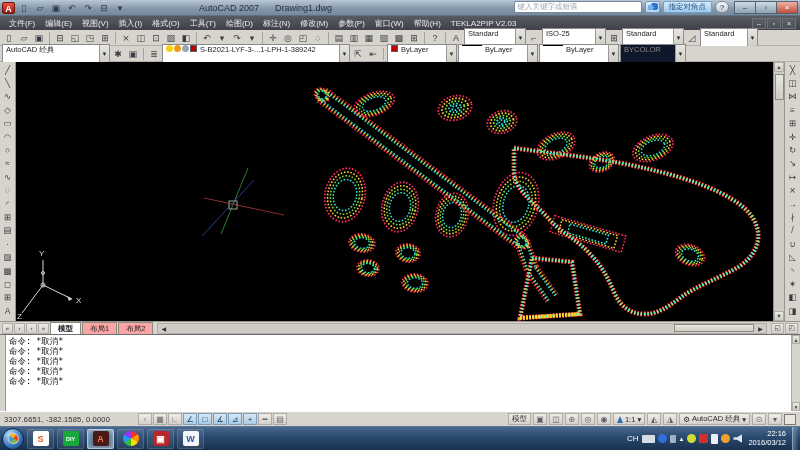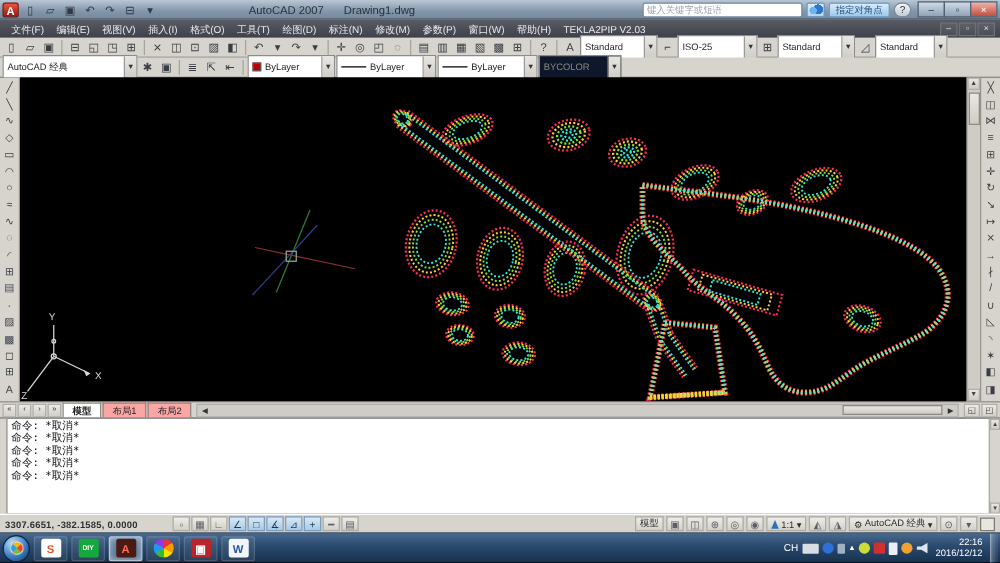--- a/index.html
+++ b/index.html
@@ -5,40 +5,40 @@
 *{margin:0;padding:0;box-sizing:border-box;}
 html,body{width:800px;height:450px;overflow:hidden;}
 body{font-family:"Liberation Sans",sans-serif;background:#000;}
 .screen{width:800px;height:450px;display:flex;flex-direction:column;}
 
 
 .titlebar{height:16px;display:flex;align-items:center;background:linear-gradient(#b9c7d6,#8296aa 60%,#76899d);padding:0 2px;gap:2px;border-bottom:1px solid #5f7082;}
 .logo{width:13px;height:12px;background:linear-gradient(#ef5340,#8f1d10);color:#fff;font-weight:bold;font-size:9px;line-height:12px;text-align:center;border-radius:2px;border:1px solid #6e150b;}
 .qat-btn{width:14px;height:13px;font-size:9px;color:#2f3a46;display:flex;align-items:center;justify-content:center;}
 .title-text{font-size:9px;color:#27313c;margin-left:70px;display:flex;gap:16px;white-space:nowrap;}
-.ic-right{margin-left:auto;display:flex;align-items:center;gap:3px;}
+.ic-right{margin-left:auto;display:flex;align-items:flex-start;gap:3px;}
 .search-box{width:128px;height:12px;background:#fff;border:1px solid #75879a;border-radius:2px;font-size:7.5px;color:#9aa3ad;padding:0 3px;display:flex;align-items:center;overflow:hidden;}
 .cc-icon{width:15px;height:12px;border-radius:2px;background:radial-gradient(circle at 35% 55%,#6fb4ee 0 3px,transparent 3px),radial-gradient(circle at 65% 45%,#2f77cc 0 4px,transparent 4px),linear-gradient(#dcebf8,#b6d4ef);border:1px solid #6f97bd;}
 .upload-btn{height:12px;background:linear-gradient(#d9ecfb,#9ec8ec);border:1px solid #6fa0cc;border-radius:2px;font-size:7.5px;color:#1d4e79;padding:0 5px;display:flex;align-items:center;white-space:nowrap;}
 .help-btn{width:14px;height:12px;border-radius:6px;background:linear-gradient(#f5f7f9,#c2ccd6);border:1px solid #7b8a98;font-size:8px;color:#333;display:flex;align-items:center;justify-content:center;}
 .win-btns{display:flex;margin-left:3px;}
 .win-btn{width:22px;height:13px;border:1px solid #54636f;background:linear-gradient(#cfdbe6,#8fa2b4);font-size:8px;color:#1f2c38;display:flex;align-items:center;justify-content:center;margin-left:-1px;}
 .win-btn.close{background:linear-gradient(#efb2a6,#c14d3c);color:#fff;}
 
 
 .menubar{height:14px;background:linear-gradient(#585b64,#3e4149);display:flex;align-items:center;padding:0 4px;}
 .menu-item{font-size:8px;color:#e9eaec;padding:0 5px;white-space:nowrap;}
 .docwin-btns{margin-left:auto;display:flex;gap:1px;}
 .docwin-btn{width:14px;height:11px;font-size:7px;color:#e6eaee;display:flex;align-items:center;justify-content:center;border:1px solid #6c707a;background:rgba(255,255,255,.06);}
 
 
 .toolbar{height:16px;background:#d7d4ce;border-bottom:1px solid #b3b0aa;display:flex;align-items:center;padding:0 2px;gap:1px;}
 .tbtn{width:14px;height:14px;font-size:9px;color:#3a3e44;display:flex;align-items:center;justify-content:center;flex:none;}
 .tsep{width:1px;height:12px;background:#a6a39d;margin:0 2px;flex:none;}
-.dd{height:20px;background:#fff;border:1px solid #8b8b8b;display:flex;align-items:center;font-size:7.5px;color:#1d1d1d;padding-left:3px;flex:none;overflow:hidden;white-space:nowrap;}
+.dd{height:20px;background:#fff;border:1px solid #8b8b8b;display:flex;font-size:7.5px;color:#1d1d1d;padding-left:3px;flex:none;overflow:hidden;white-space:nowrap;}
 .dd .arr{margin-left:auto;width:10px;height:100%;background:linear-gradient(#e8e6e1,#cfccc6);border-left:1px solid #999;font-size:6px;display:flex;align-items:center;justify-content:center;color:#333;flex:none;}
 .dd.disabled{background:#0f172a;color:#8d8a84;}
 .swatch{width:7px;height:7px;background:#c00000;border:1px solid #5a5a5a;margin-right:3px;flex:none;}
 .ltline{width:20px;height:1px;background:#000;margin-right:3px;flex:none;}
 .mini{width:7px;height:7px;border-radius:50%;flex:none;margin-right:1px;}
 
 
 .main{height:259px;display:flex;background:#000;}
 .side-tb{width:16px;background:#d7d4ce;display:flex;flex-direction:column;align-items:center;padding-top:1px;flex:none;}
 .side-tb.left{border-right:1px solid #98958f;}
@@ -65,21 +65,21 @@
 .cmdwin{height:77px;display:flex;border-top:1px solid #6f6f6f;background:#fff;}
 .cmd-grip{width:6px;background:#d7d4ce;border-right:1px solid #98958f;flex:none;}
 .cmd-body{flex:1;display:flex;flex-direction:column;font-family:"DejaVu Sans Mono",monospace;font-size:8.5px;color:#101010;overflow:hidden;}
 .cmd-hist{flex:1;padding:1px 3px;line-height:10px;white-space:pre;}
 .cmd-prompt{height:13px;border-top:1px solid #8a8a8a;display:flex;align-items:center;padding:0 3px;}
 .cmd-scroll{width:9px;background:#d7d4ce;border-left:1px solid #aaa;display:flex;flex-direction:column;justify-content:space-between;align-items:center;flex:none;}
 .cmd-scroll .sarrow{height:9px;font-size:5px;}
 
 
 .statusbar{height:15px;background:#d7d4ce;border-top:1px solid #fdfdfb;display:flex;align-items:center;font-size:7.5px;color:#2d2d2d;padding:0 4px;gap:2px;}
-.coords{width:132px;flex:none;letter-spacing:.2px;font-weight:bold;}
+.coords{width:132px;flex:none;letter-spacing:.2px;}
 .stgl{width:14px;height:12px;border:1px solid #aeaba5;background:linear-gradient(#efede9,#d3d0ca);font-size:8px;display:flex;align-items:center;justify-content:center;color:#5b5e63;flex:none;}
 .stgl.on{background:linear-gradient(#d8e9f7,#a9cae6);border-color:#7d9cba;color:#173a57;}
 .sb-right{margin-left:auto;display:flex;align-items:center;gap:2px;}
 .sbtn{height:12px;border:1px solid #aeaba5;background:linear-gradient(#efede9,#d3d0ca);display:flex;align-items:center;justify-content:center;padding:0 3px;font-size:7.5px;color:#2d2d2d;gap:2px;flex:none;}
 .person{width:0;height:0;border-left:3px solid transparent;border-right:3px solid transparent;border-bottom:7px solid #2f6fb4;flex:none;}
 .cleanbox{width:12px;height:11px;border:1px solid #7d7a74;background:#e8e6e1;flex:none;}
 
 
 .taskbar{height:24px;background:linear-gradient(#49688e,#2c4b70 40%,#17314f);display:flex;align-items:center;padding:0 2px;gap:3px;border-top:1px solid #5d7796;}
 .orb{width:22px;height:22px;border-radius:50%;background:radial-gradient(circle at 35% 28%,#bfe0fb,#3c7cc4 55%,#123158);border:1px solid #0d2743;display:flex;align-items:center;justify-content:center;flex:none;}
@@ -219,20 +219,28 @@
 
   <div class="toolbar">
     <div class="dd" style="width:108px">
         <span>AutoCAD 经典</span>
         <span class="arr">▼</span>
       </div>
     <div class="tbtn">✱</div>
     <div class="tbtn">▣</div>
     <div class="tsep"></div>
     <div class="tbtn">≣</div>
+    <div class="dd" style="width:188px">
+      <span class="mini" style="background:#f5d21a"></span>
+      <span class="mini" style="background:#f09a1a"></span>
+      <span class="mini" style="background:#9aa6b2"></span>
+      <span class="swatch"></span>
+      <span>S-B2021-LYF-3-...1-LPH-1-389242</span>
+      <span class="arr">▼</span>
+    </div>
     <div class="tbtn">⇱</div>
     <div class="tbtn">⇤</div>
     <div class="tsep"></div>
     <div class="dd" style="width:70px">
         <span class="swatch"></span>
         <span>ByLayer</span>
         <span class="arr">▼</span>
       </div>
     <div class="dd" style="width:80px">
         <span class="ltline"></span>
@@ -526,19 +534,19 @@
           <div class="tico" style="background:#9fb2c4;width:6px;height:8px"></div>
           <div style="font-size: 6px; color: rgb(255, 255, 255);">▲</div>
           <div class="tico" style="background:#cddc39;border-radius:50%"></div>
           <div class="tico" style="background:#d03030"></div>
           <div class="tico" style="background:#e8eef4;width:7px;height:10px"></div>
           <div class="tico" style="background:#f0a030;border-radius:50%"></div>
           <div class="tico" style="background:#dde6ee;clip-path:polygon(0 35%,40% 35%,100% 0,100% 100%,40% 65%,0 65%)"></div>
         </span>
       <div class="clock">
         <div>22:16</div>
-        <div>2016/12/12</div>
+        <div>2016/03/12</div>
       </div>
       <div class="showdesk"></div>
     </div>
   </div>
 
 </div>
 
 </body></html>

